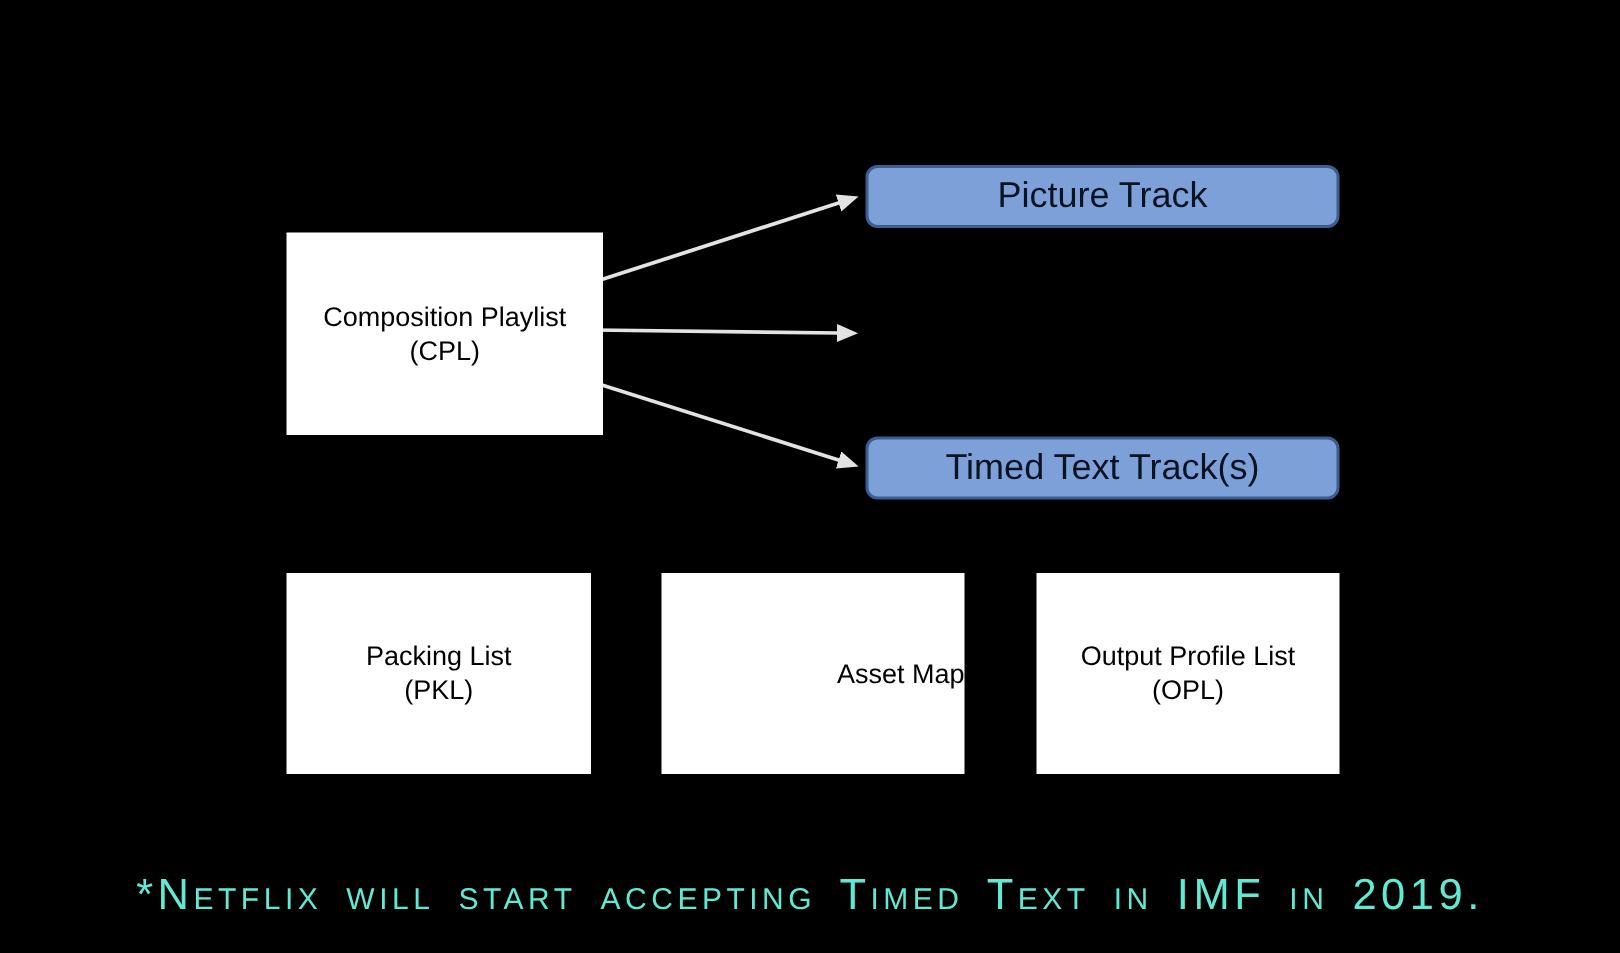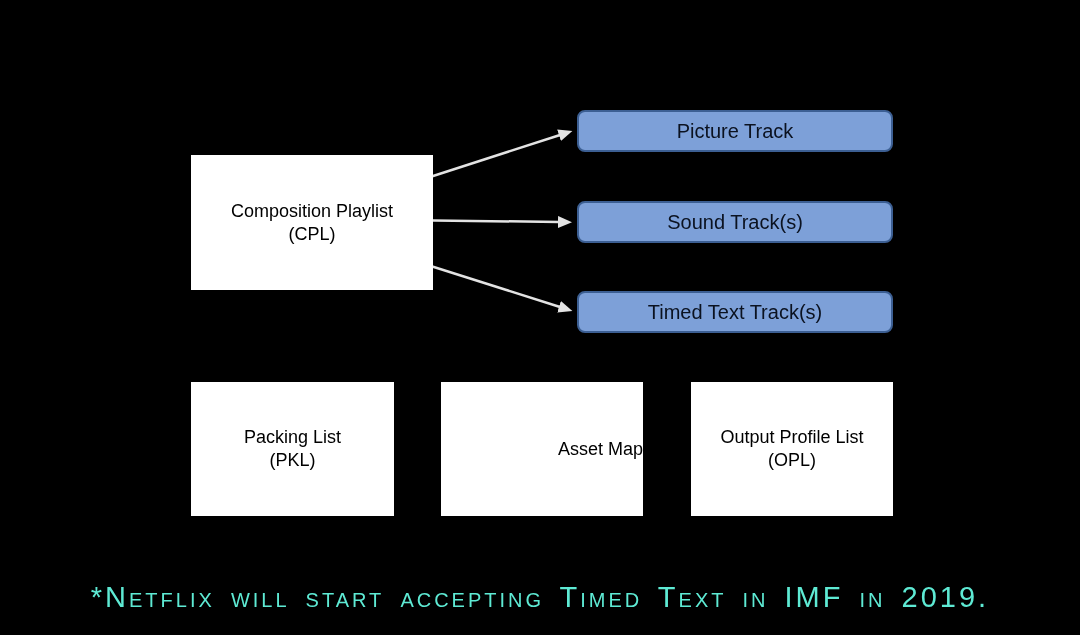--- a/index.html
+++ b/index.html
@@ -32,33 +32,33 @@
     text-align: center;
     box-sizing: border-box;
   }
   .white-box {
     background: #ffffff;
     color: #000000;
     font-size: 18px;
     line-height: 23px;
   }
   .white-box span { display: block; }
-  .cpl-box    { left: 191px; top: 155px; width: 242px; height: 135px; }
+  .cpl-box    { left: 191px; top: 155px; width: 211px; height: 135px; }
   .pkl-box    { left: 191px; top: 382px; width: 203px; height: 134px; }
   .asset-box  { left: 441px; top: 382px; width: 202px; height: 134px; align-items: flex-end; }
   .opl-box    { left: 691px; top: 382px; width: 202px; height: 134px; }
   .track-box {
     left: 577px;
     width: 316px;
     height: 42px;
     background: #7da0d8;
     border: 2px solid #3c5f93;
     border-radius: 8px;
     color: #0b1220;
-    font-size: 20px;
+    font-size: 24px;
   }
   .track-picture { top: 110px; }
   .track-sound   { top: 201px; }
   .track-timed   { top: 291px; }
   .footnote {
     position: absolute;
     left: 0;
     right: 0;
     top: 581px;
     text-align: center;
@@ -88,23 +88,20 @@
 
   <div class="box white-box cpl-box">
     <span>Composition Playlist</span>
     <span>(CPL)</span>
   </div>
 
   <div class="box track-box track-picture">
     <span>Picture Track</span>
   </div>
 
-  <div class="box track-box track-sound">
-    <span>Sound Track(s)</span>
-  </div>
 
   <div class="box track-box track-timed">
     <span>Timed Text Track(s)</span>
   </div>
 
   <div class="box white-box pkl-box">
     <span>Packing List</span>
     <span>(PKL)</span>
   </div>
 

